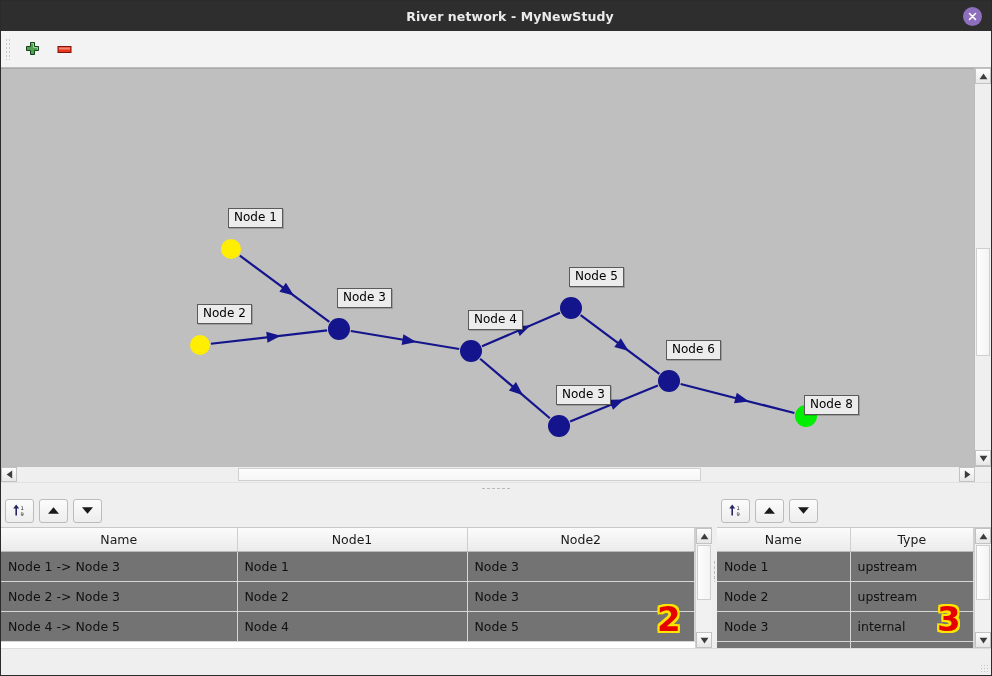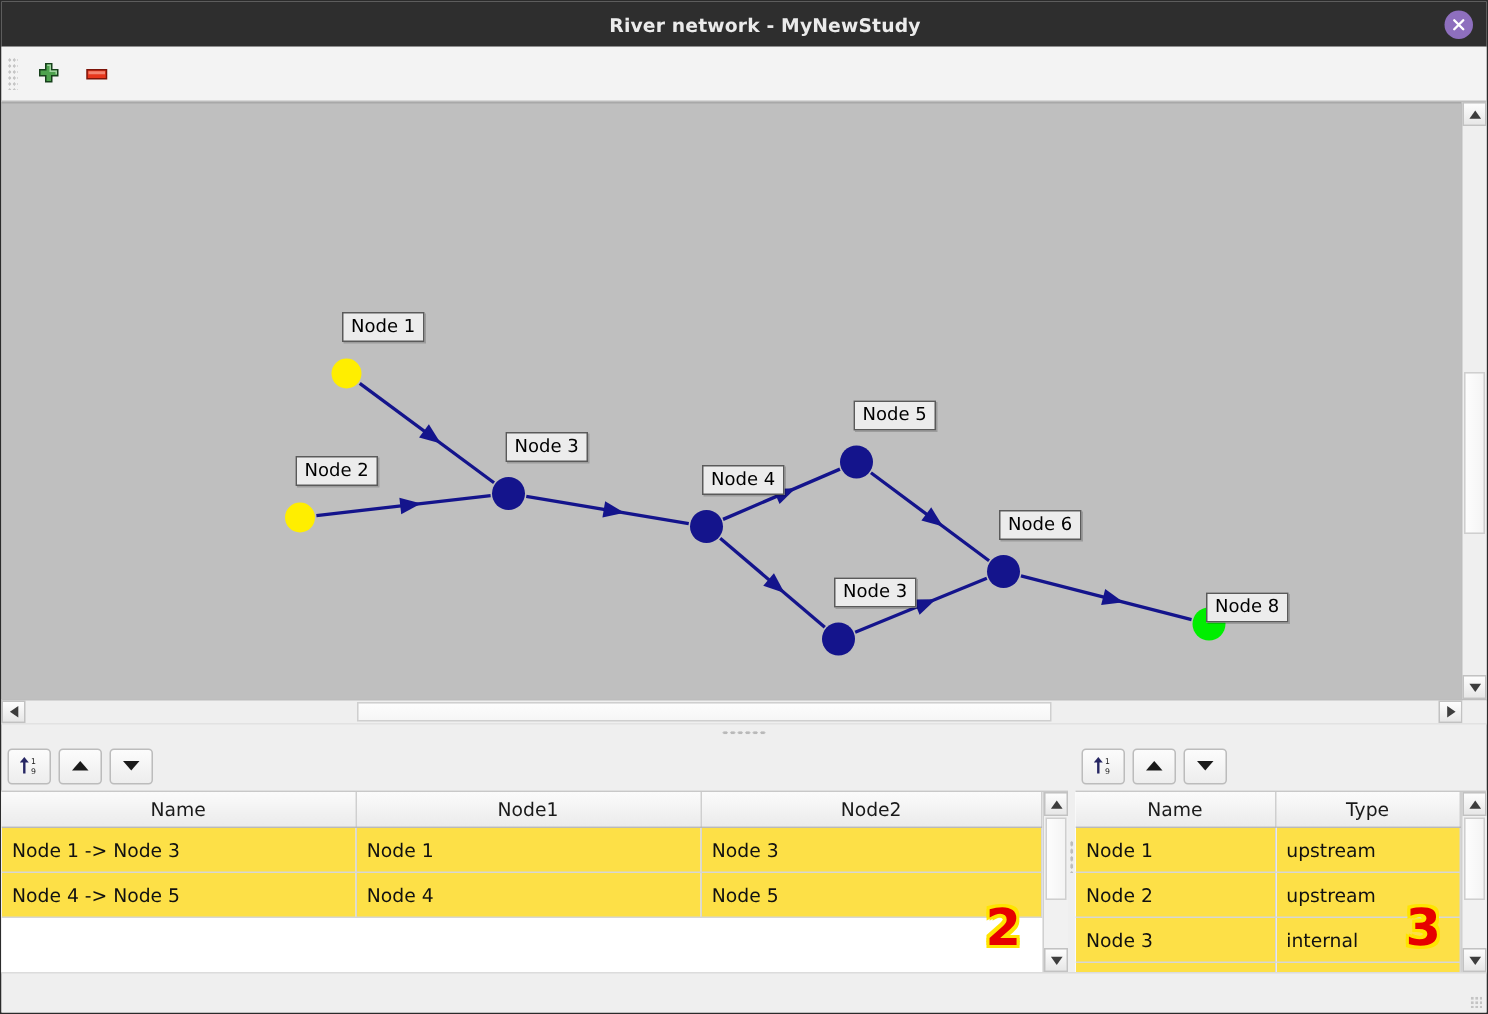--- a/index.html
+++ b/index.html
@@ -288,21 +288,21 @@
     color: #1a1a1a;
     text-align: center;
     padding: 0;
   }
   table.grid td {
     border-right: 1px solid #d6d6d6;
     border-bottom: 1px solid #d6d6d6;
     height: 29px;
     padding: 0 0 0 7px;
     color: #111;
-    background: #fde047;
+    background: #737373;
     white-space: nowrap;
     overflow: hidden;
   }
 
   .tbl-vscroll {
     width: 16px;
     flex: none;
     background: #f1f1f1;
     position: relative;
     border-left: 1px solid #d0d0d0;
@@ -475,20 +475,25 @@
                 <th>Node2</th>
               </tr>
             </thead>
             <tbody id="links-body">
                 <tr>
                   <td>Node 1 -&gt; Node 3</td>
                   <td>Node 1</td>
                   <td>Node 3</td>
                 </tr>
                 <tr>
+                  <td>Node 2 -&gt; Node 3</td>
+                  <td>Node 2</td>
+                  <td>Node 3</td>
+                </tr>
+                <tr>
                   <td>Node 4 -&gt; Node 5</td>
                   <td>Node 4</td>
                   <td>Node 5</td>
                 </tr>
               </tbody>
           </table>
         </div>
         <div class="tbl-vscroll">
           <div class="sb-arrow top" style="position:absolute;top:0;left:0;">
             <svg width="9" height="7" viewBox="0 0 9 7">

